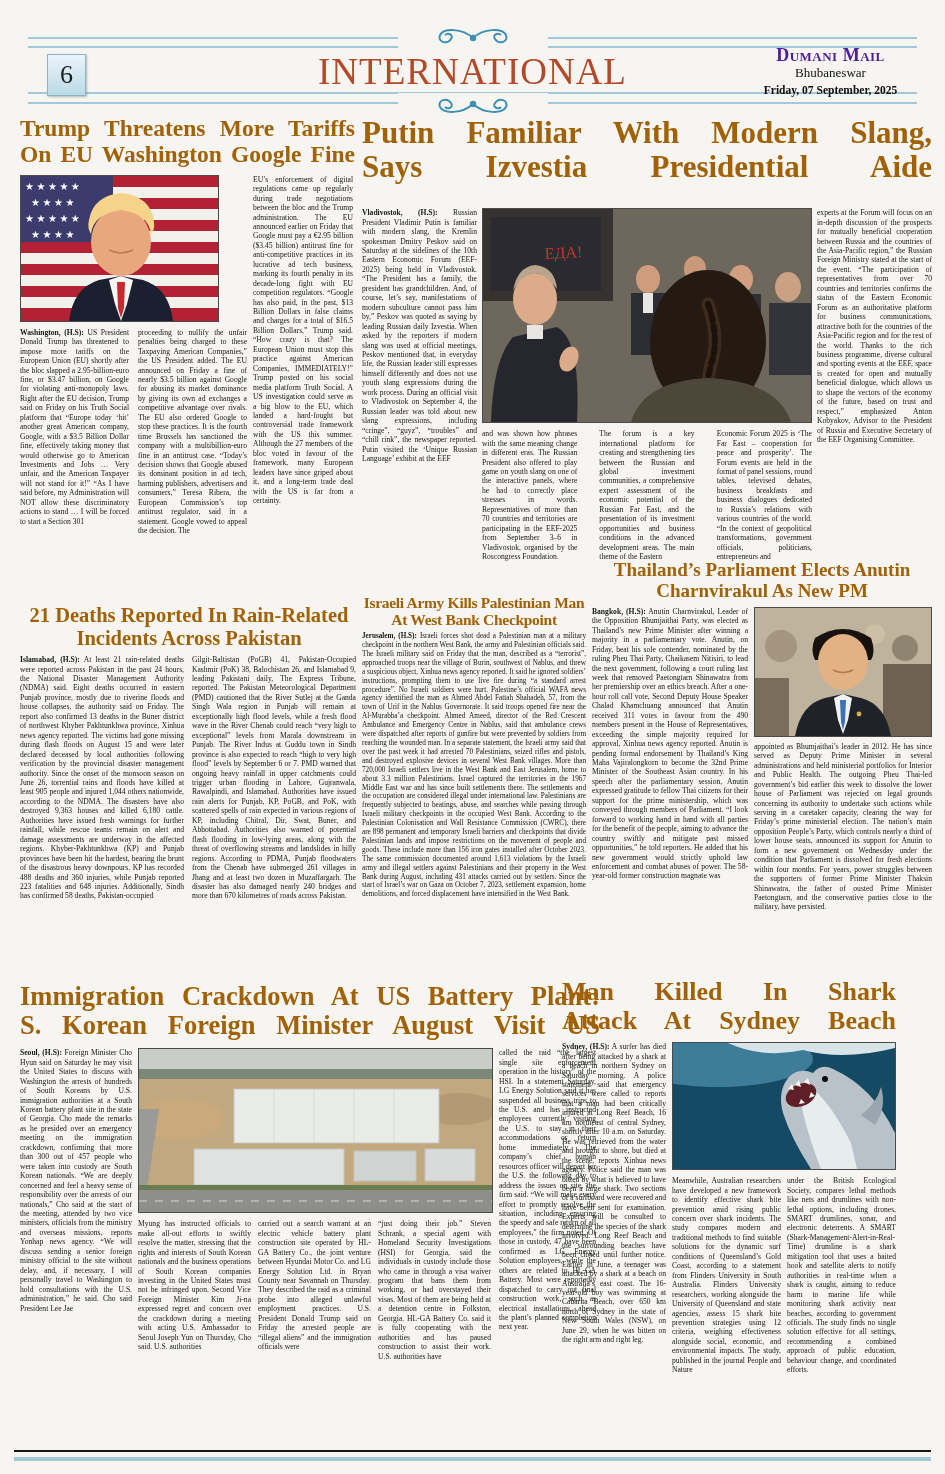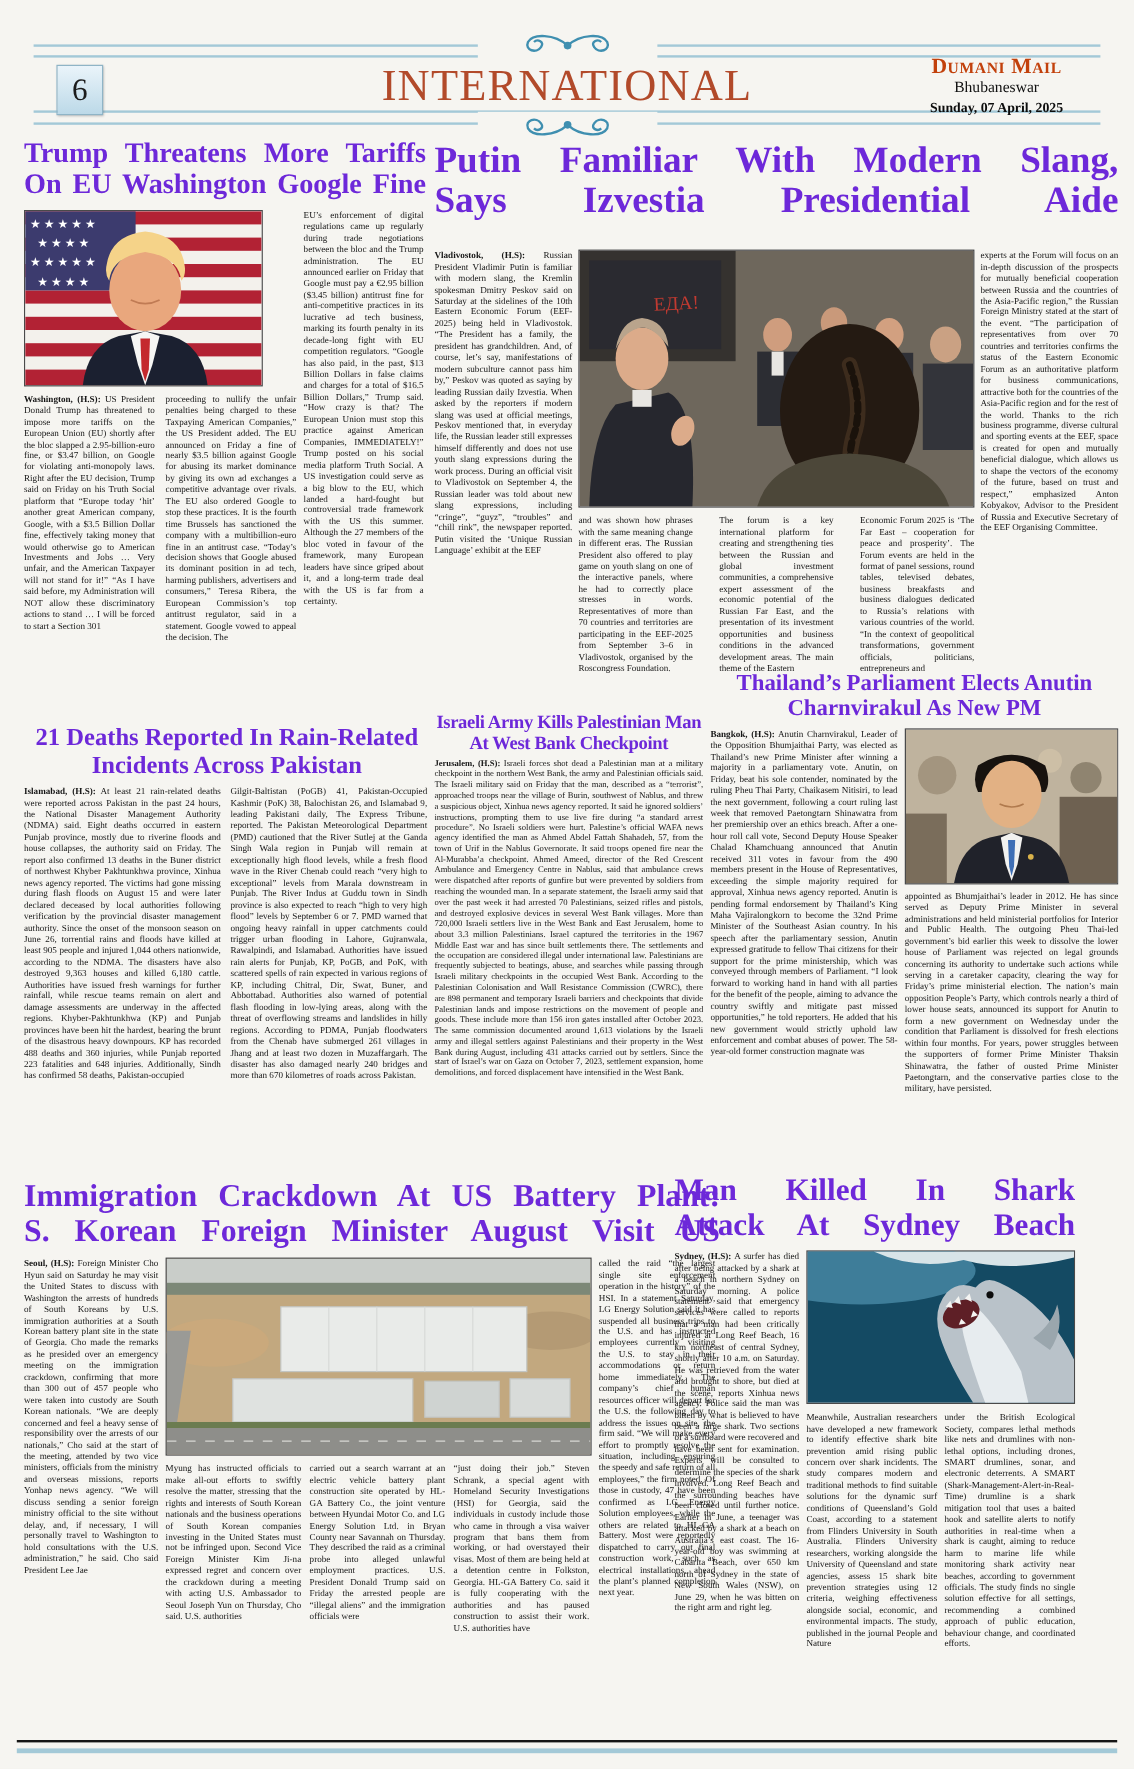--- a/index.html
+++ b/index.html
@@ -9,26 +9,26 @@
   
   .hdr-rule{position:absolute;left:28px;right:28px;height:0;border-top:2px solid #a3c9d7;}
   .orn{position:absolute;left:50%;transform:translateX(-50%);}
   .pagebox{position:absolute;left:47px;top:54px;width:37px;height:40px;
            background:linear-gradient(180deg,#eaf4fa 0%,#bcd9e8 100%);
            border:1px solid #8fb4c6;box-shadow:1px 1px 2px rgba(0,0,0,.25);
            font-size:26px;text-align:center;line-height:40px;color:#1c1c1c;}
   .section-title{position:absolute;left:50%;top:50px;transform:translateX(-50%);
            font-size:37px;letter-spacing:1px;color:#b24a2a;white-space:nowrap;}
   .mast{position:absolute;right:22px;top:45px;width:185px;text-align:center;}
-  .mast .mname{font-variant:small-caps;font-weight:bold;font-size:18px;color:#c2410c;letter-spacing:.5px;}
+  .mast .mname{font-variant:small-caps;font-weight:bold;font-size:18px;color:#4c1d95;letter-spacing:.5px;}
   .mast .mcity{font-size:13px;color:#101010;margin-top:-1px;}
   .mast .mdate{font-size:11.5px;font-weight:bold;color:#0d0d0d;margin-top:3px;}
   
   .article{position:absolute;overflow:hidden;}
-  .hl{margin:0;font-weight:bold;color:#6d28d9;text-align:center;line-height:1.1;}
+  .hl{margin:0;font-weight:bold;color:#a16207;text-align:center;line-height:1.1;}
   .hl span{display:block;}
   .hl.just span{text-align-last:justify;}
   .frow{display:flex;}
   .bcol{font-size:7.6px;line-height:9.45px;text-align:justify;color:#161616;}
   .bcol.small{font-size:7.2px;line-height:8.9px;}
   .dl{font-weight:bold;}
   .photo{display:block;border:1px solid #4a4a4a;background:#ddd;}
   
   .footA{position:absolute;left:14px;right:14px;top:1450px;border-top:2.5px solid #161616;}
   .footB{position:absolute;left:14px;right:14px;top:1457px;border-top:4px solid #a3c9d7;}
@@ -59,21 +59,21 @@
         <path d="M75 11 C86 21 104 21 108 14 C111 7 101 4 97 10 C94 14 100 17 103 14"></path>
       </g>
       <circle cx="75" cy="11" r="3.2" fill="#3f8fb0"></circle>
     </svg>
 
     <div class="pagebox">6</div>
     <div class="section-title">INTERNATIONAL</div>
     <div class="mast">
       <div class="mname">Dumani Mail</div>
       <div class="mcity">Bhubaneswar</div>
-      <div class="mdate">Sunday,  07  April, 2025</div>
+      <div class="mdate">Friday,  07  September, 2025</div>
     </div>
   </header>
 
   <section class="article" style="left:20px;top:116px;width:335px;height:484px">
     <h2 class="hl just" style="font-size:23.5px">
       <span>Trump Threatens More Tariffs</span>
       <span>On EU Washington Google Fine</span>
     </h2>
     <div class="frow" style="gap:6px;margin-top:7px">
       <div style="width:227px">

